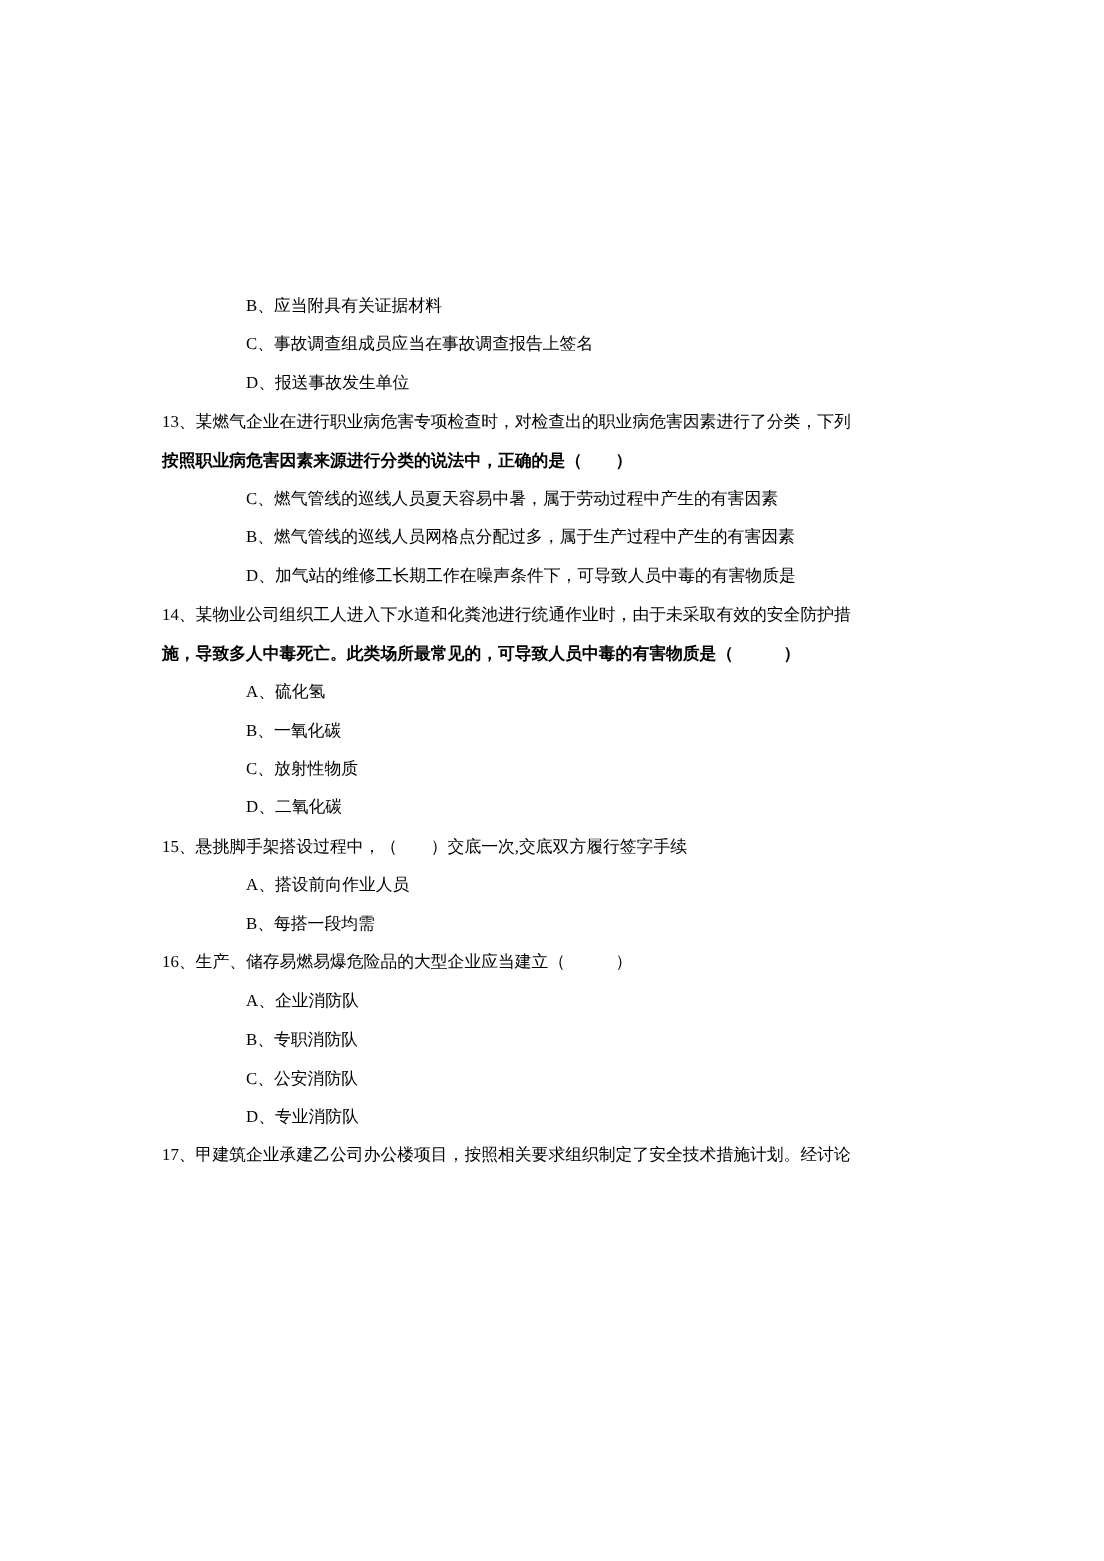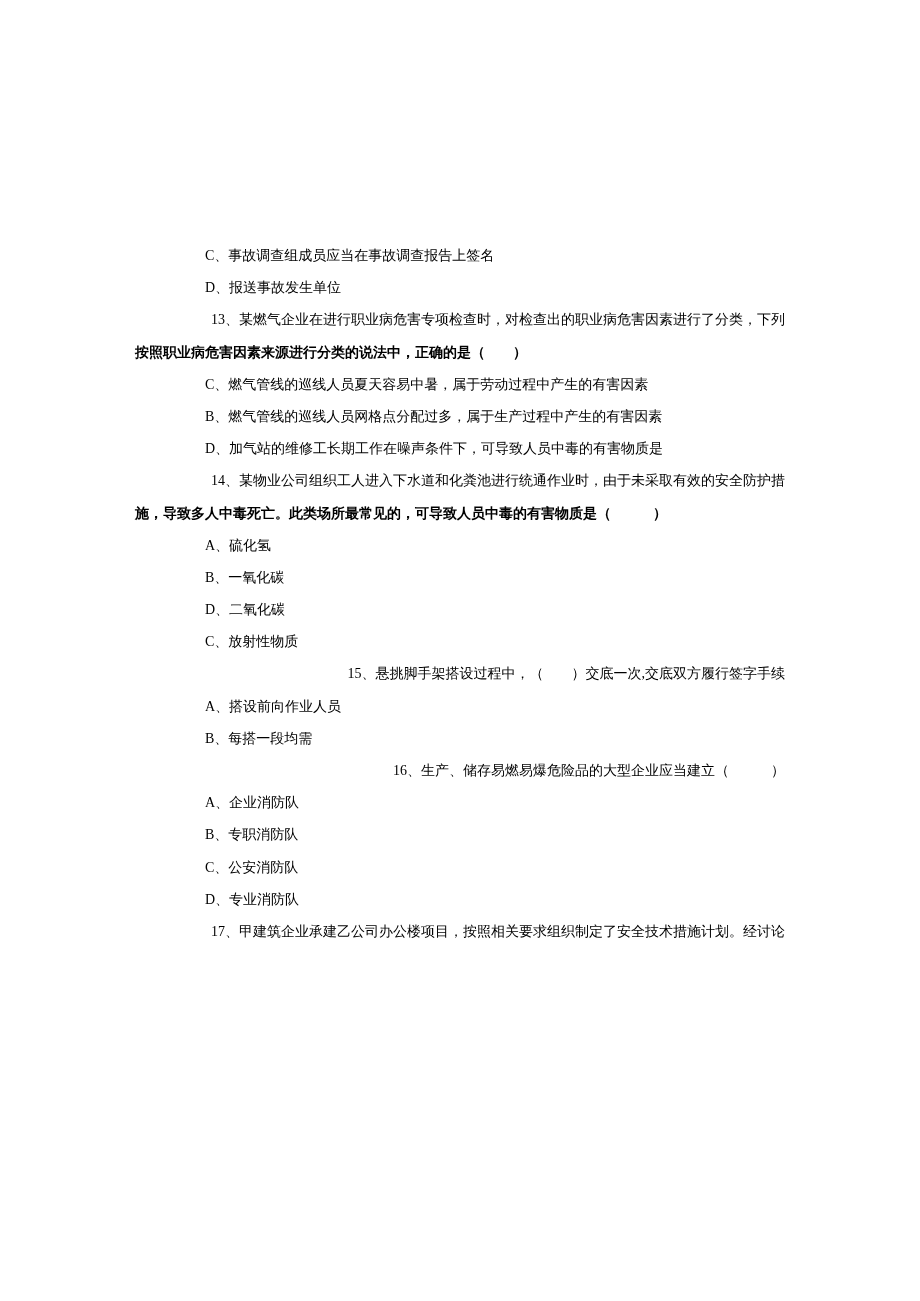--- a/index.html
+++ b/index.html
@@ -15,44 +15,44 @@
       font-size: 14px;
       color: #000000;
       padding: 240px 135px 0 135px;
       line-height: 2.3;
     }
     .option {
       padding-left: 70px;
     }
     .question {
       padding-left: 0;
-      text-align: right;
     }
     .question-cont {
       padding-left: 0;
       font-weight: bold;
     }
   </style>
 </head>
 <body>
 
 <div id="content">
+    <div class="option">B、应当附具有关证据材料</div>
     <div class="option">C、事故调查组成员应当在事故调查报告上签名</div>
     <div class="option">D、报送事故发生单位</div>
     <div class="question">13、某燃气企业在进行职业病危害专项检查时，对检查出的职业病危害因素进行了分类，下列</div>
     <div class="question-cont">按照职业病危害因素来源进行分类的说法中，正确的是（　　）</div>
     <div class="option">C、燃气管线的巡线人员夏天容易中暑，属于劳动过程中产生的有害因素</div>
     <div class="option">B、燃气管线的巡线人员网格点分配过多，属于生产过程中产生的有害因素</div>
     <div class="option">D、加气站的维修工长期工作在噪声条件下，可导致人员中毒的有害物质是</div>
     <div class="question">14、某物业公司组织工人进入下水道和化粪池进行统通作业时，由于未采取有效的安全防护措</div>
     <div class="question-cont">施，导致多人中毒死亡。此类场所最常见的，可导致人员中毒的有害物质是（　　　）</div>
     <div class="option">A、硫化氢</div>
     <div class="option">B、一氧化碳</div>
+    <div class="option">C、放射性物质</div>
     <div class="option">D、二氧化碳</div>
-    <div class="option">C、放射性物质</div>
     <div class="question">15、悬挑脚手架搭设过程中，（　　）交底一次,交底双方履行签字手续</div>
     <div class="option">A、搭设前向作业人员</div>
     <div class="option">B、每搭一段均需</div>
     <div class="question">16、生产、储存易燃易爆危险品的大型企业应当建立（　　　）</div>
     <div class="option">A、企业消防队</div>
     <div class="option">B、专职消防队</div>
     <div class="option">C、公安消防队</div>
     <div class="option">D、专业消防队</div>
     <div class="question">17、甲建筑企业承建乙公司办公楼项目，按照相关要求组织制定了安全技术措施计划。经讨论</div>
   </div>

